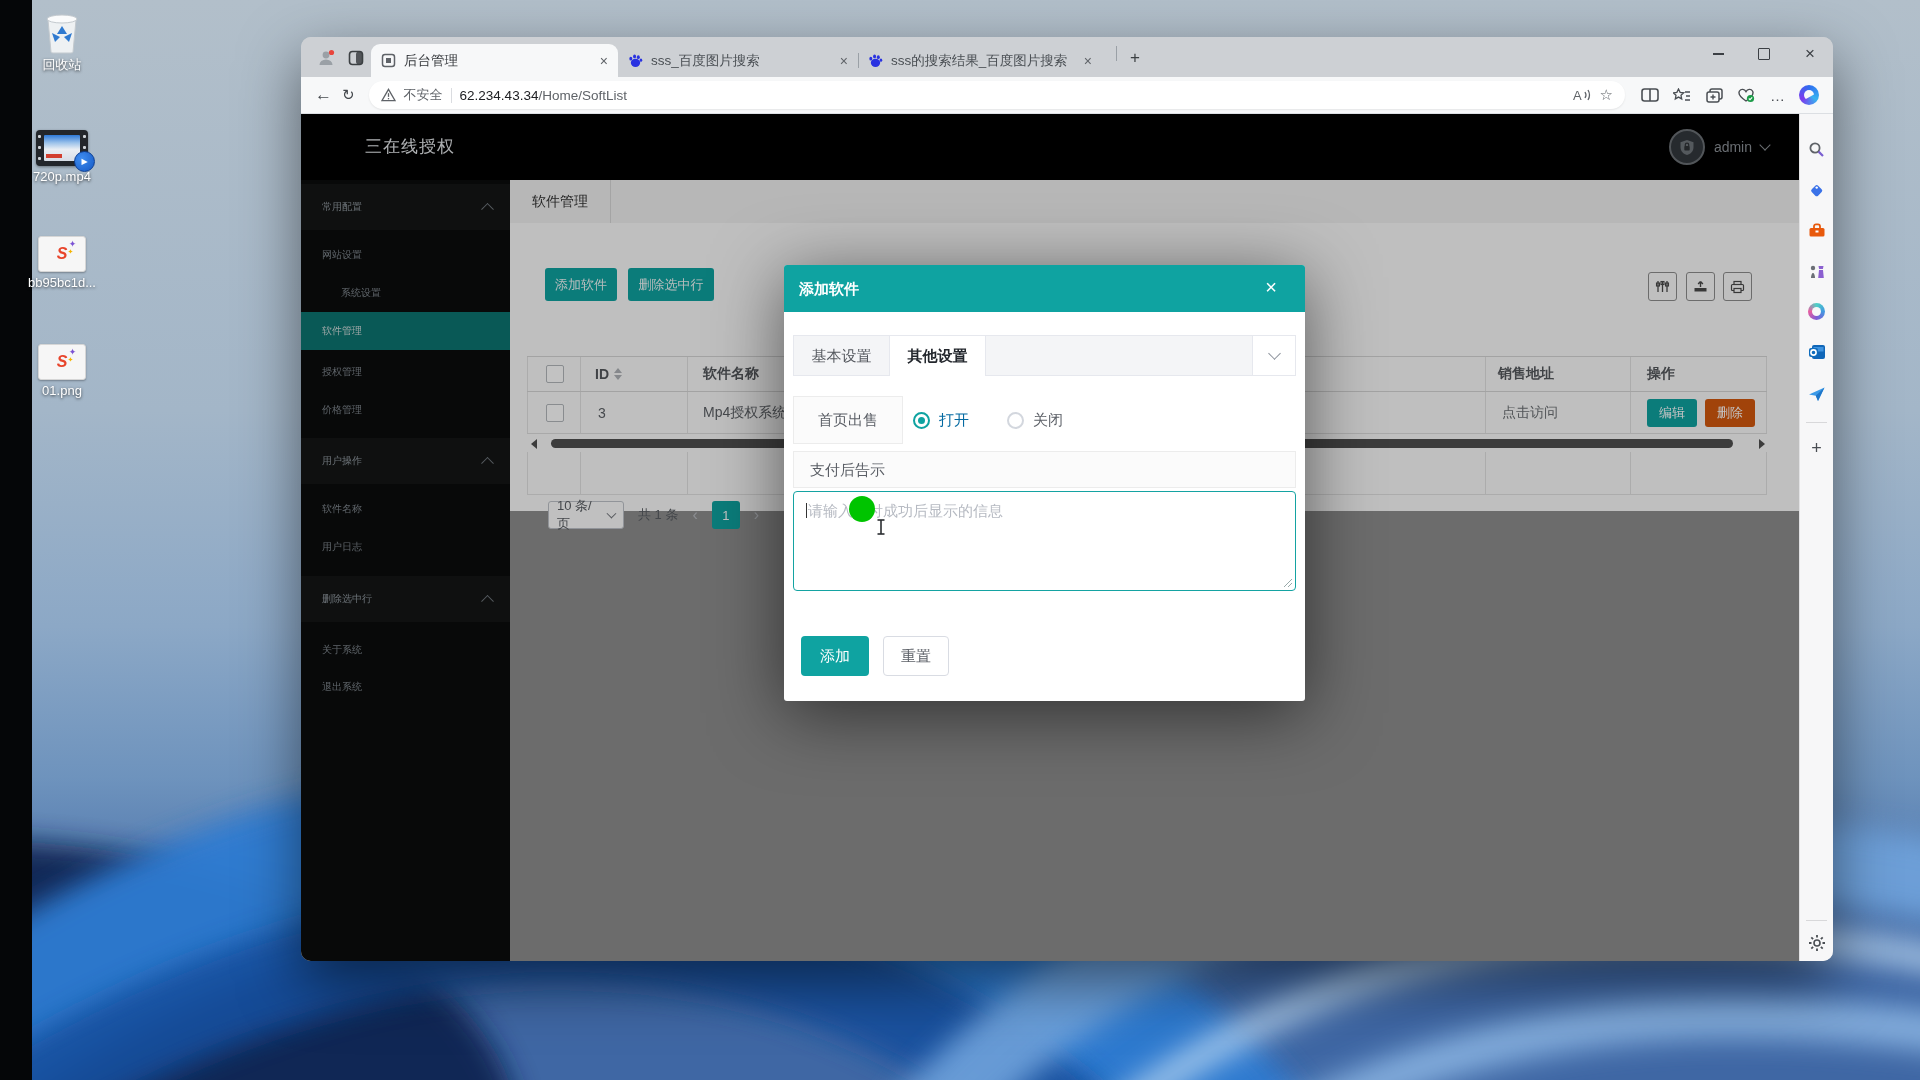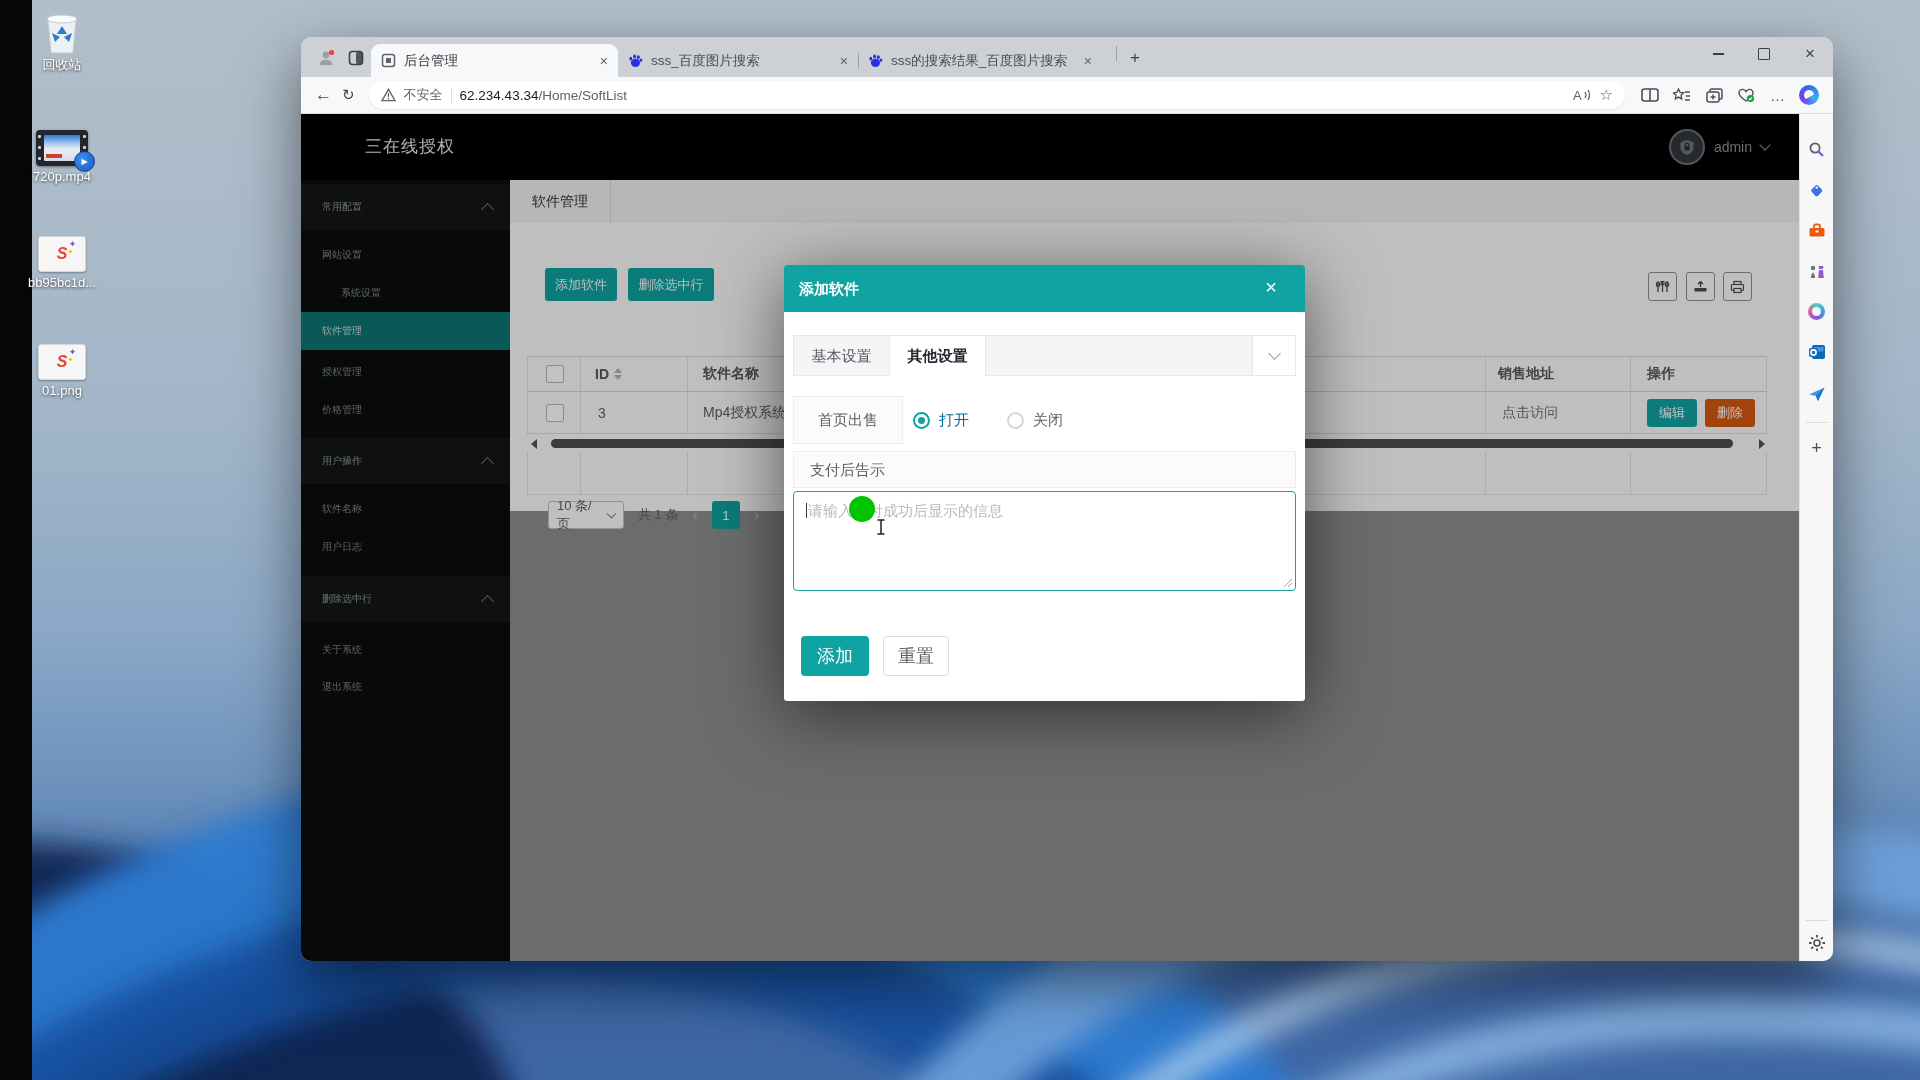--- a/index.html
+++ b/index.html
@@ -129,21 +129,21 @@
   .rc.un{border:2px solid #d3d7de;}
   .nlabel{position:absolute;left:9px;right:9px;top:186px;height:37px;border:1px solid #ececec;background:#fbfbfb;
           box-sizing:border-box;line-height:35px;padding-left:16px;font-size:15px;color:#5b5f66;}
   .tarea{position:absolute;left:9px;right:9px;top:226px;height:100px;border:1px solid #14a3a2;border-radius:4px;
          background:#fff;box-sizing:border-box;padding:10px 12px;font-size:15px;color:#b6bac2;}
   .caret{display:inline-block;width:1px;height:15px;background:#333;vertical-align:-2px;margin-right:1px;}
   .gdot{position:absolute;left:65px;top:231px;width:26px;height:26px;border-radius:50%;background:#00c400;z-index:3;}
   .ibeam{position:absolute;left:92px;top:254px;z-index:3;}
   .resz{position:absolute;right:12px;top:314px;width:10px;height:10px;z-index:2;
         background:repeating-linear-gradient(135deg,transparent 0 2px,#9aa 2px 3px);clip-path:polygon(100% 0,100% 100%,0 100%);}
-  .mbtn{position:absolute;top:371px;height:40px;border-radius:4px;display:flex;align-items:center;justify-content:center;font-size:18px;box-sizing:border-box;}
+  .mbtn{position:absolute;top:371px;height:40px;border-radius:4px;display:flex;align-items:center;justify-content:center;font-size:15px;box-sizing:border-box;}
 </style>
 </head>
 <body>
 
 <div class="abs wallpaper"></div>
 <svg class="abs bloom" width="1920" height="480" viewBox="0 0 1920 480" style="bottom:0;left:0;">
   <defs>
       <filter id="bb" x="-30%" y="-30%" width="160%" height="160%">
         <feGaussianBlur stdDeviation="14"></feGaussianBlur>
       </filter>

